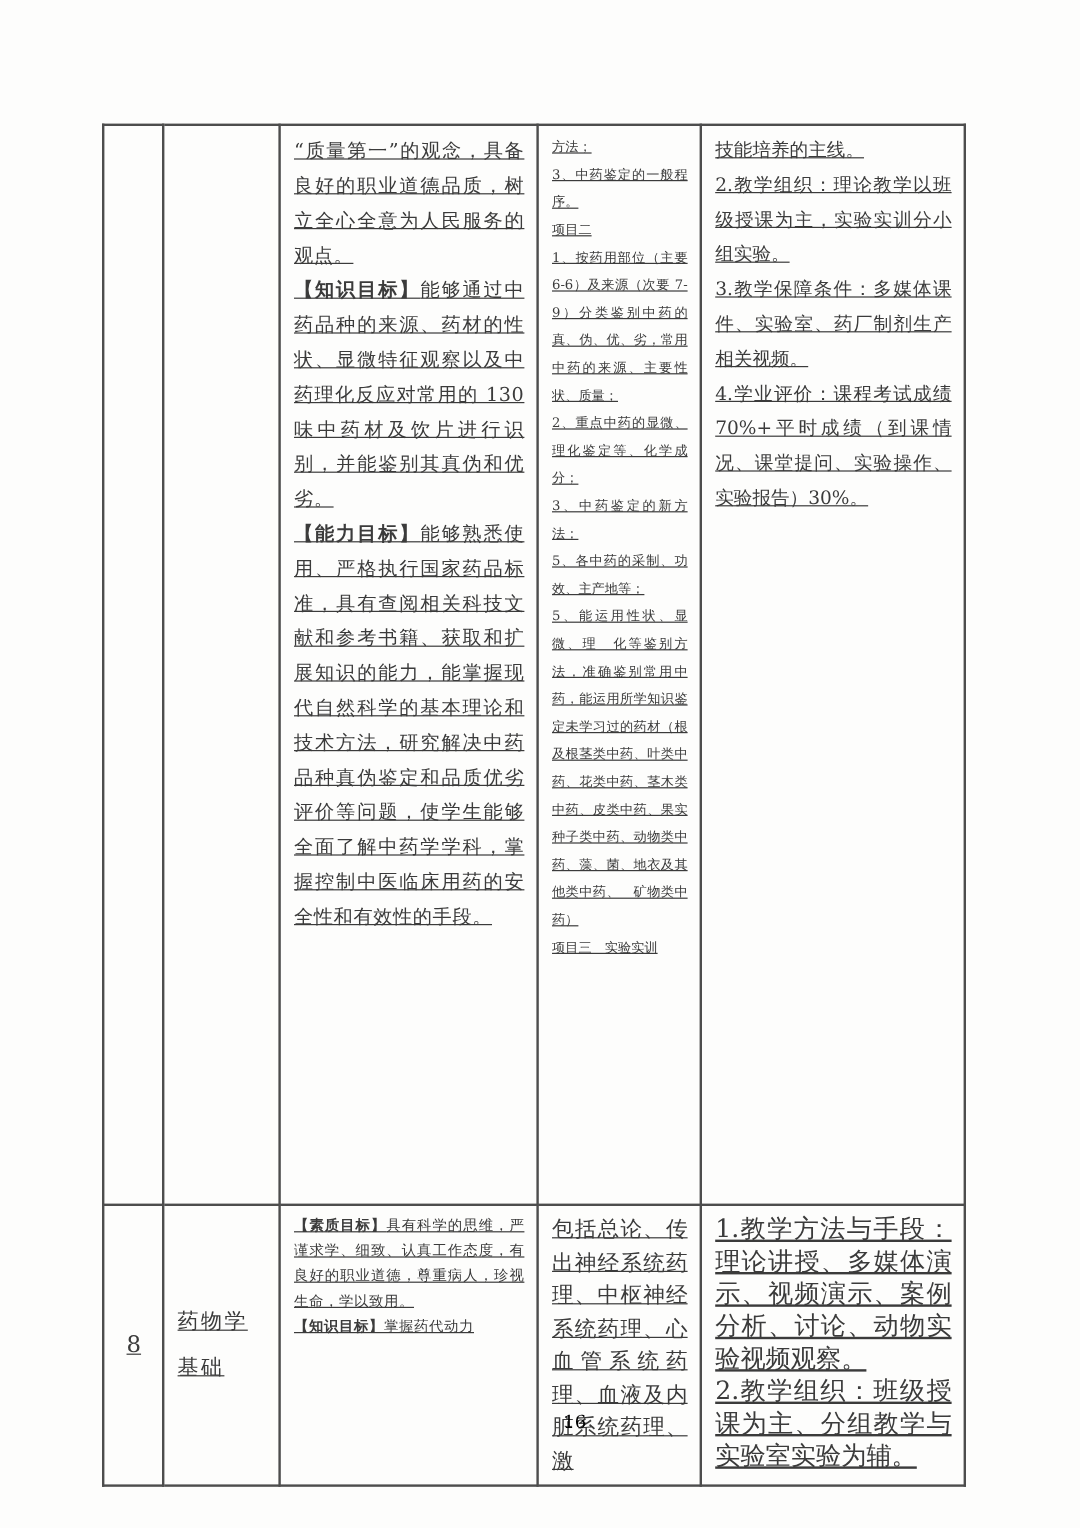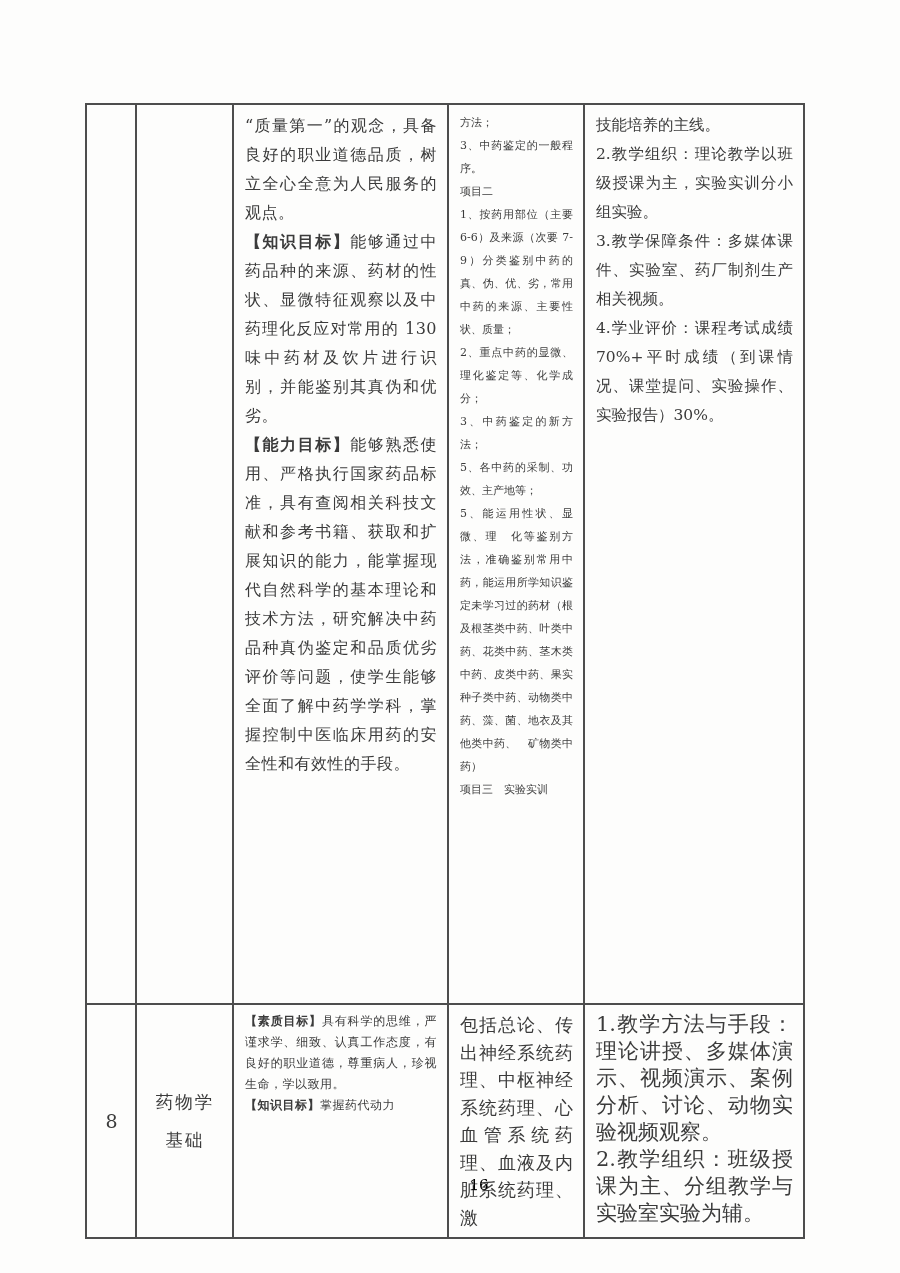--- a/index.html
+++ b/index.html
@@ -23,20 +23,21 @@
     top: 103px;
     width: 718px;
     border-collapse: collapse;
     table-layout: fixed;
   }
   table.doc-table td {
     border: 2px solid #4d4d4d;
     vertical-align: top;
     padding: 6px 10px 6px 11px;
     overflow: hidden;
+    text-decoration: underline;
   }
   
   tr.row-cont { height: 900px; }
   tr.row-course { height: 160px; }
 
   .cell-objectives p,
   .cell-methods p,
   .cell-content p {
     margin: 0;
     text-align: justify;
@@ -51,21 +52,21 @@
   .row-course .cell-methods  { font-size: 21px; line-height: 27px; }
 
   .obj-label { font-weight: bold; }
 
   .cell-index {
     text-align: center;
     vertical-align: middle !important;
     font-size: 19px;
   }
   .cell-course {
-    text-align: center;
+    text-align: left;
     vertical-align: middle !important;
     font-size: 17.5px;
     line-height: 38px;
     letter-spacing: 2px;
   }
   .page-number {
     position: absolute;
     top: 1176px;
     left: 0;
     width: 100%;

